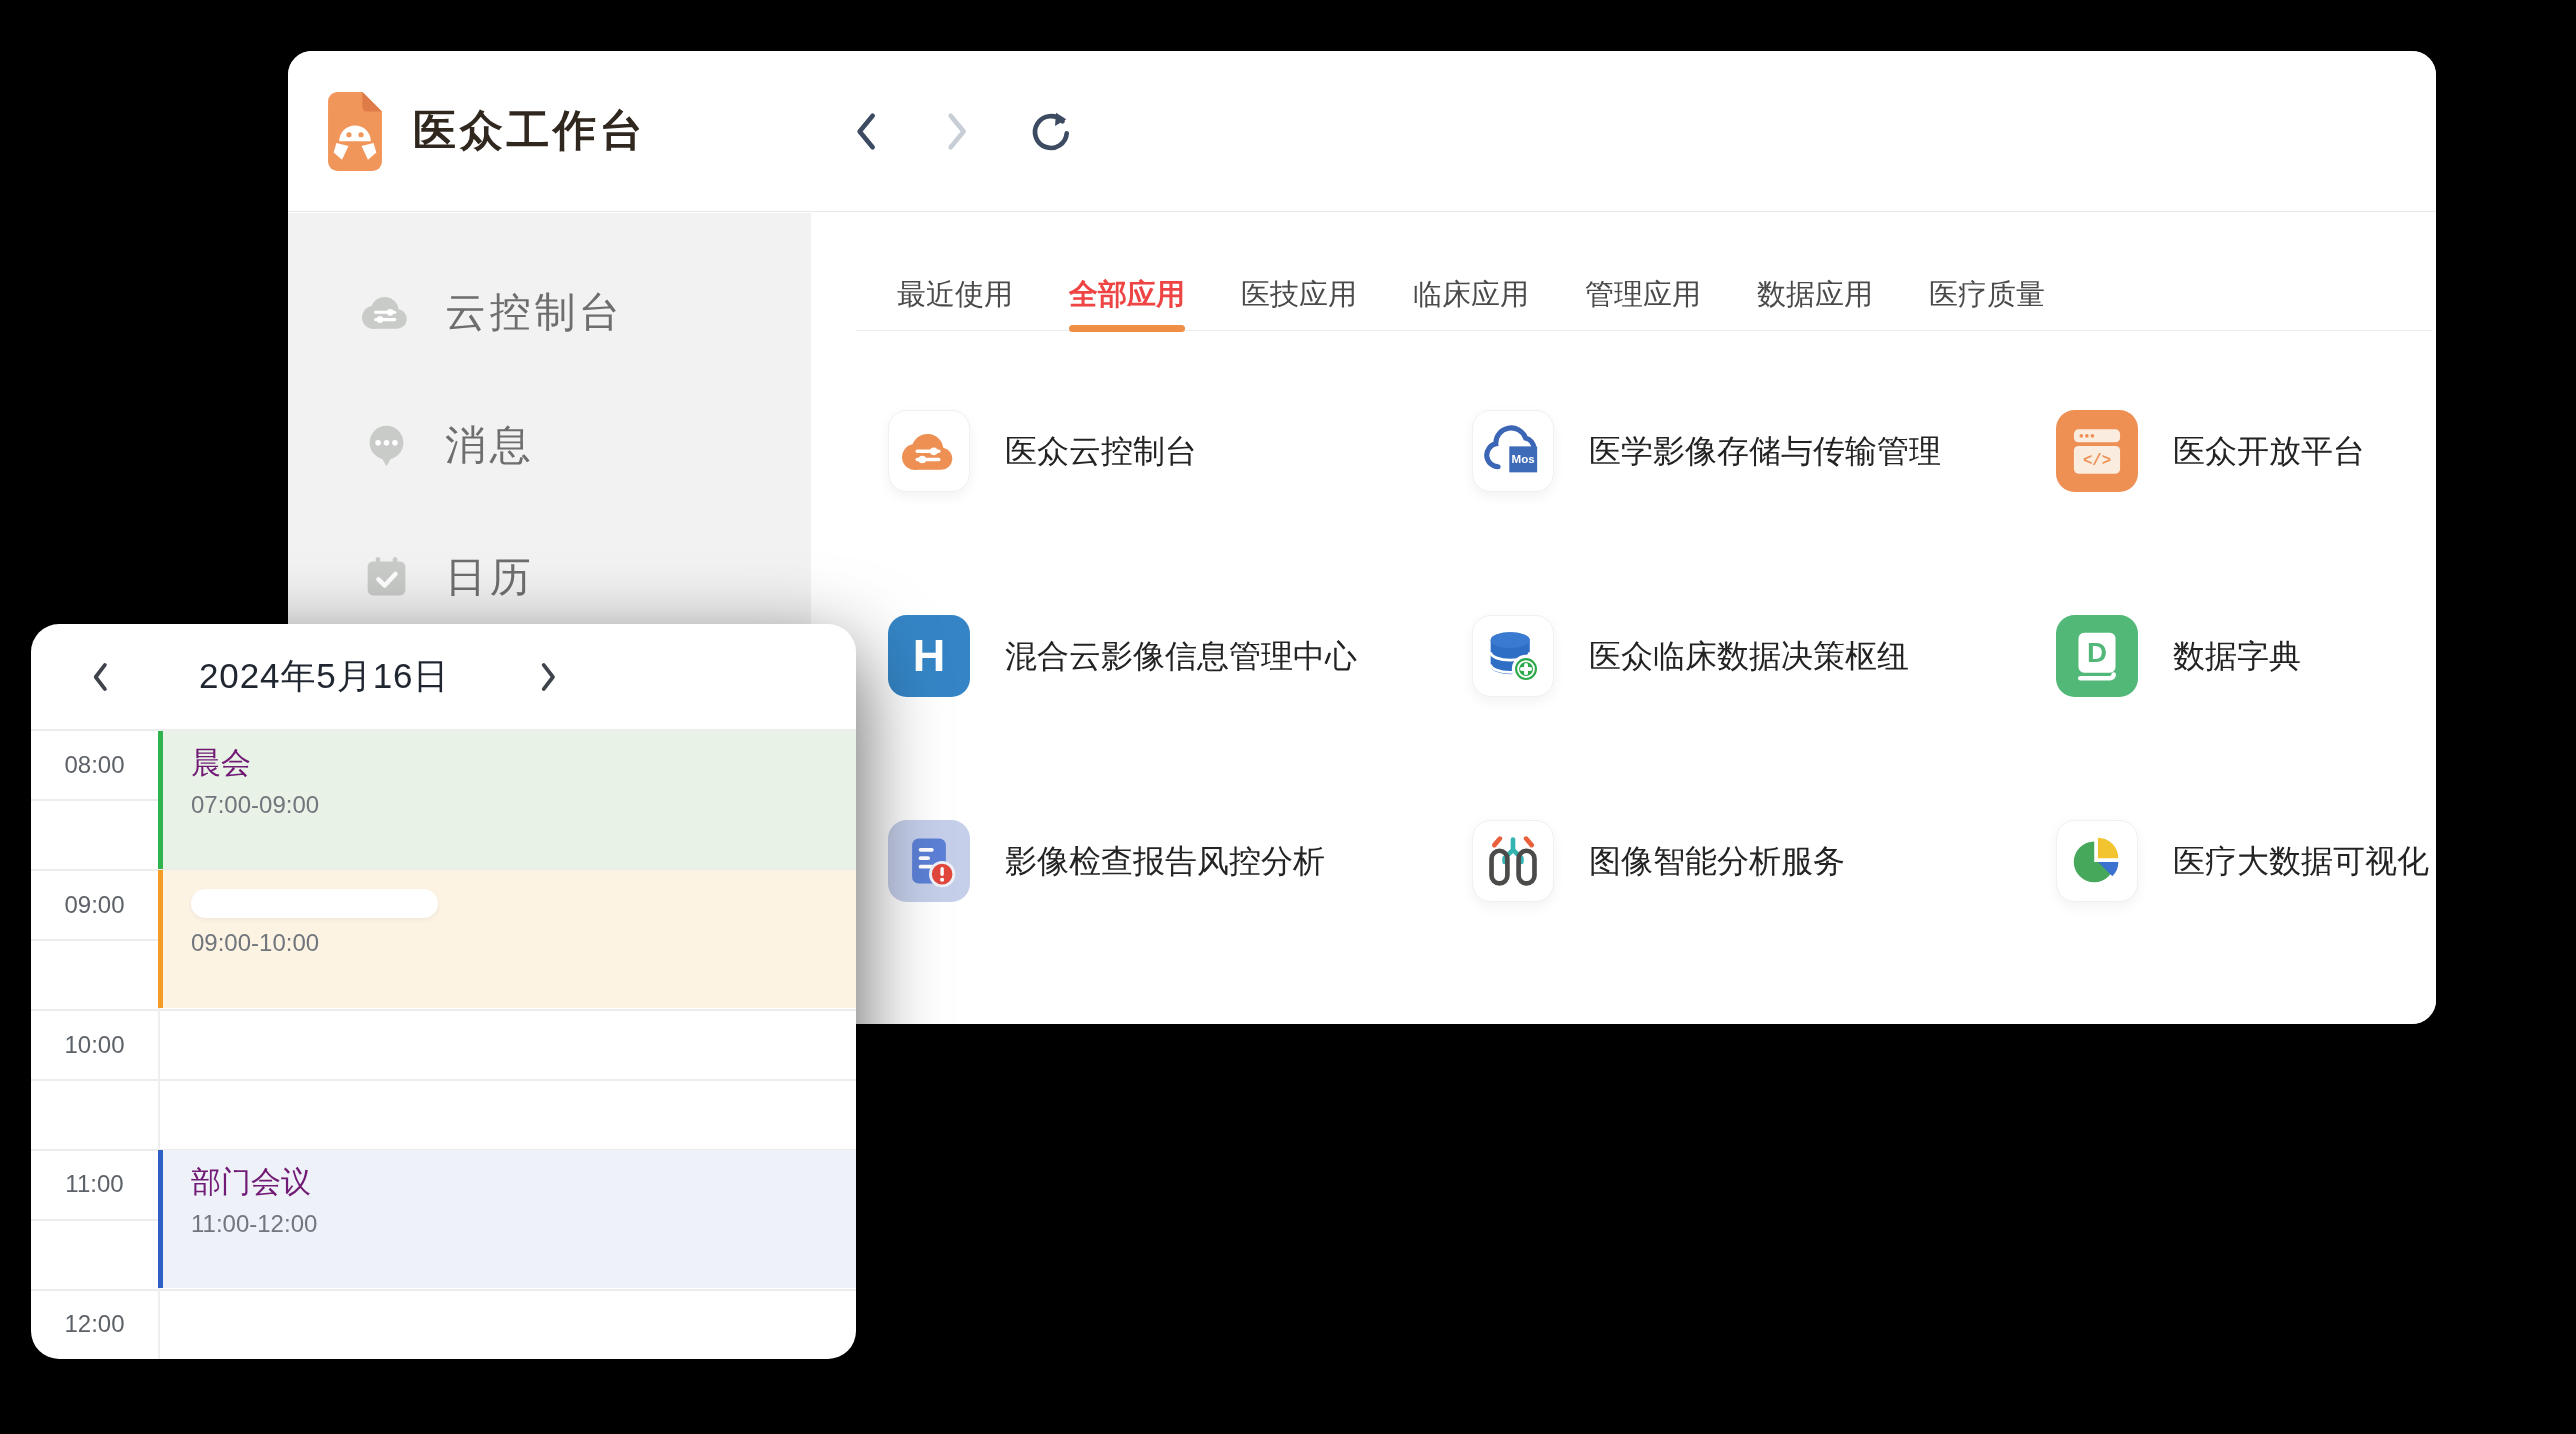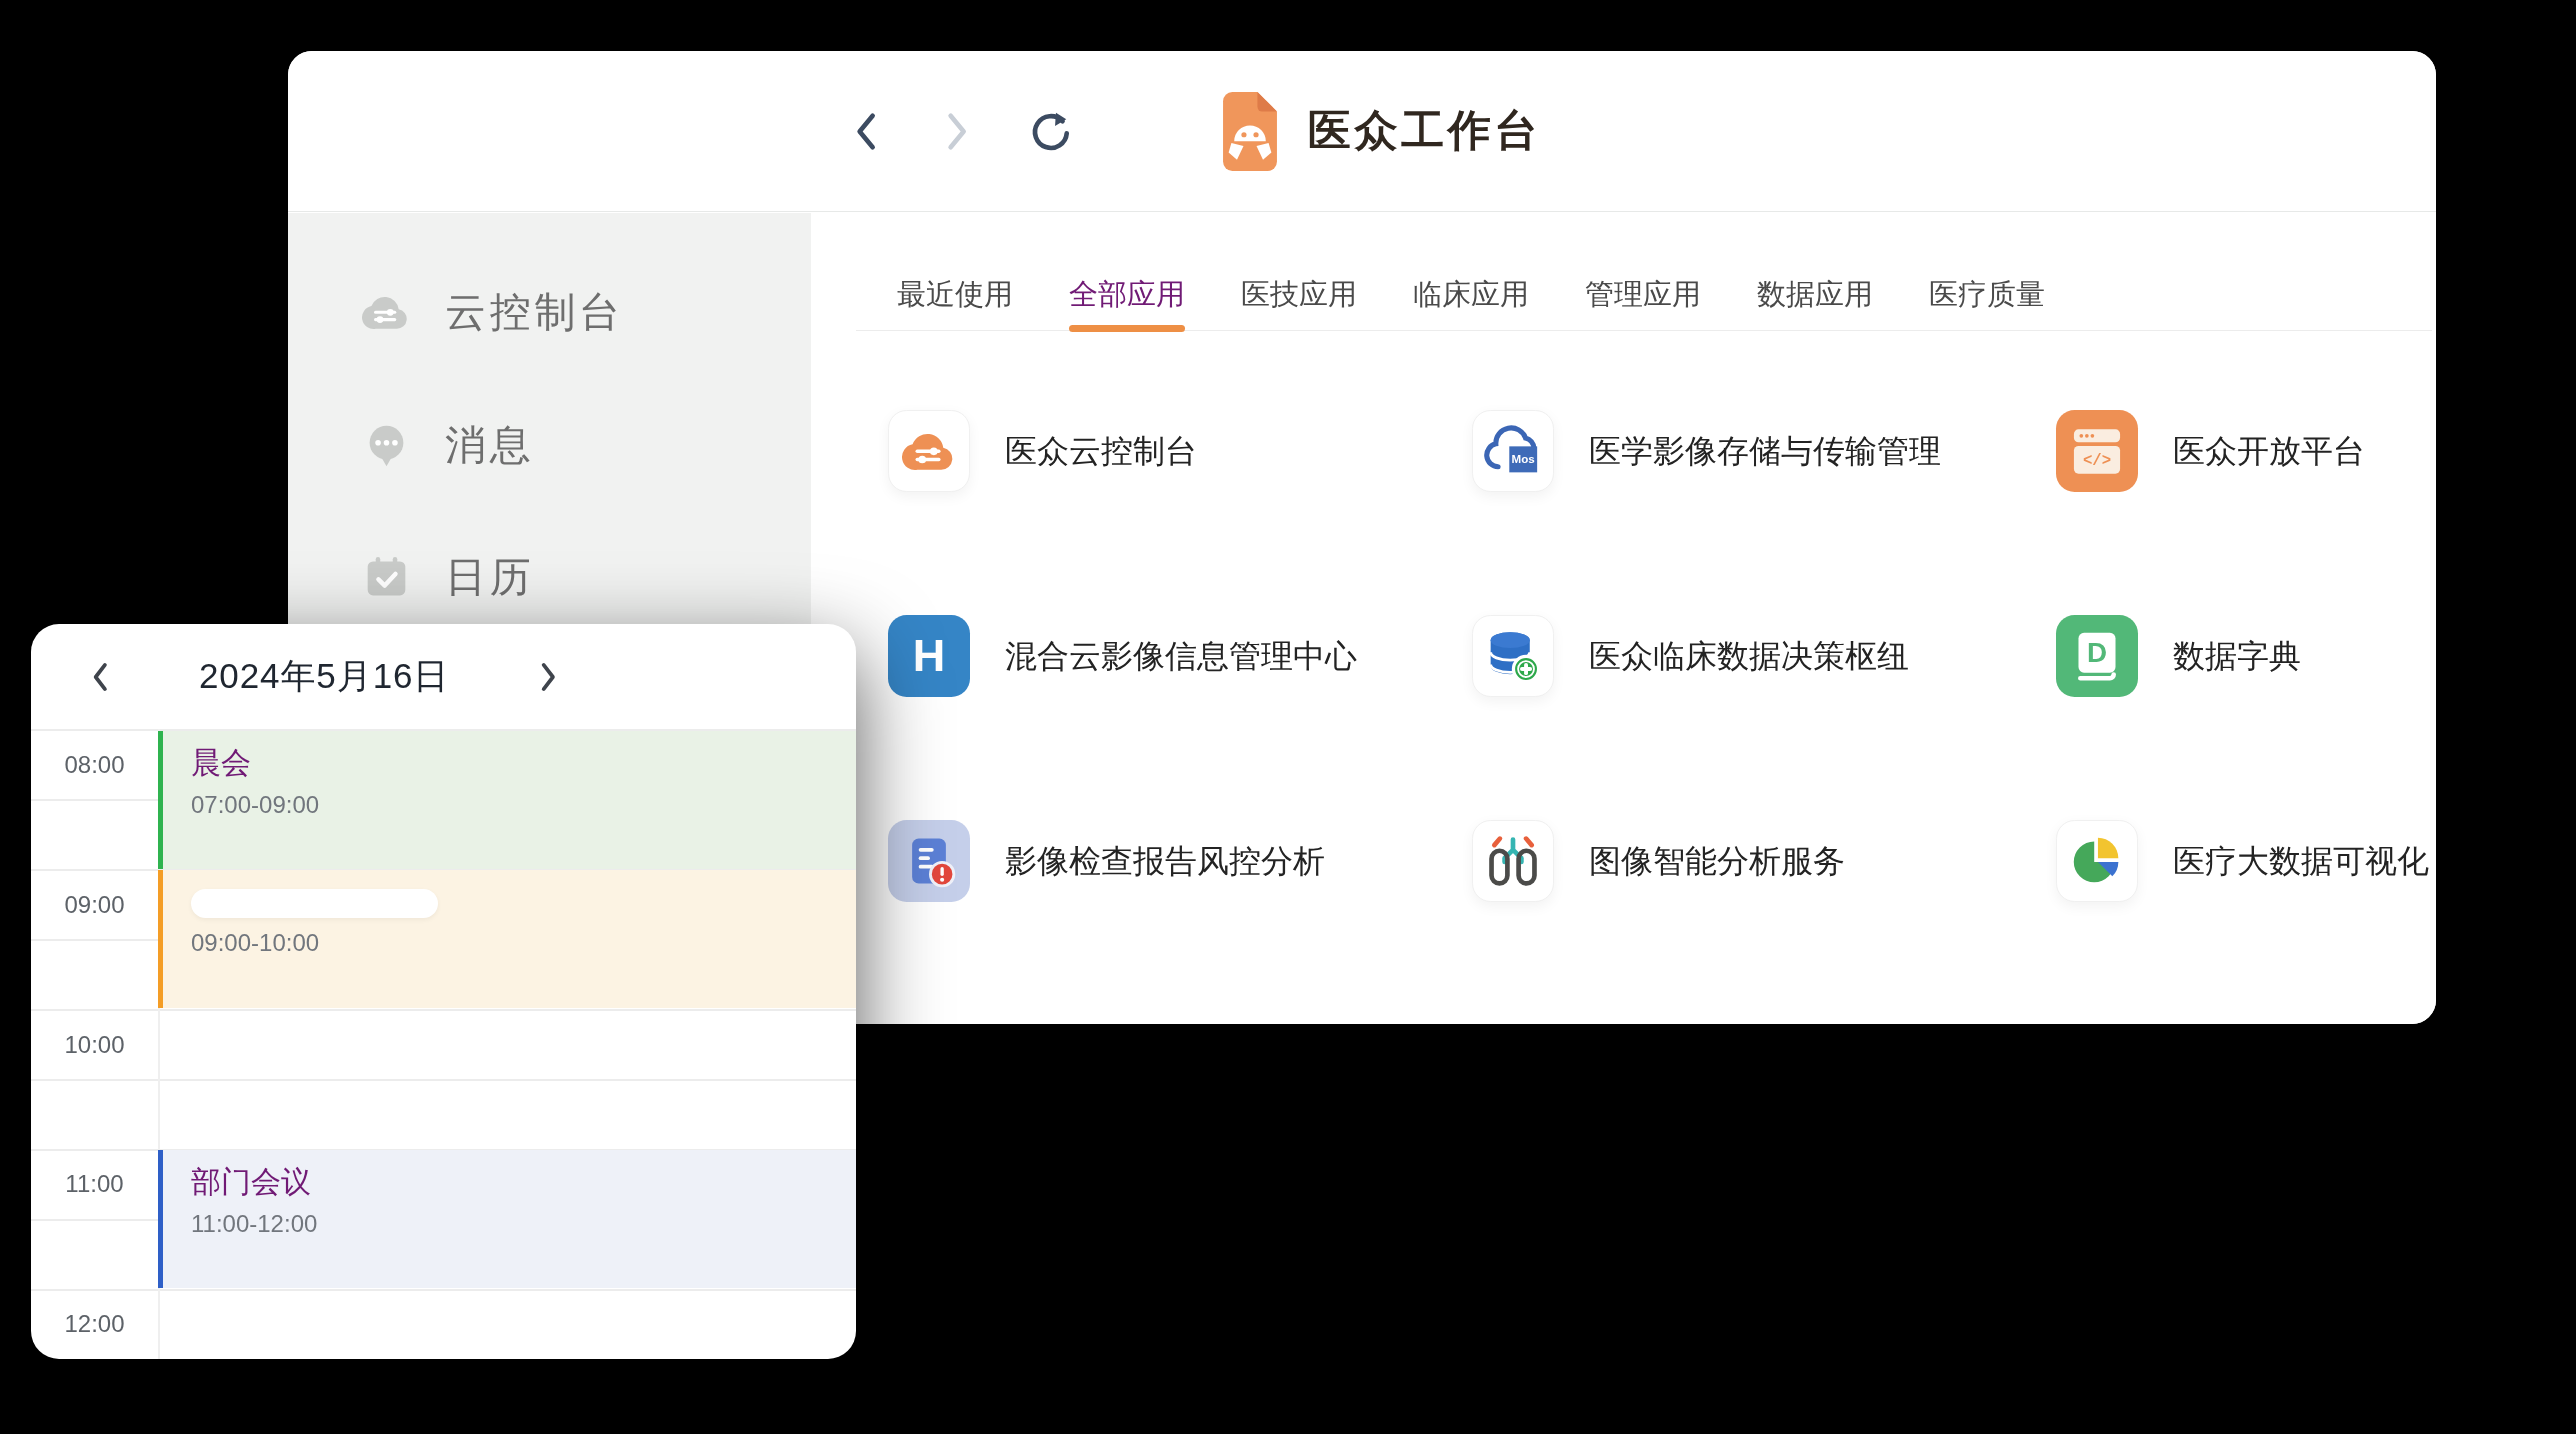--- a/index.html
+++ b/index.html
@@ -3,37 +3,37 @@
 <meta charset="utf-8">
 <style>
   html,body{margin:0;padding:0;background:#000;}
   body{width:2576px;height:1434px;position:relative;overflow:hidden;
        font-family:"Liberation Sans","DejaVu Sans",sans-serif;}
   
   .window{position:absolute;left:288px;top:51px;width:2148px;height:973px;
           background:#fff;border-radius:24px;overflow:hidden;
           box-shadow:0 22.3px 74px rgba(0,0,0,.55);}
   .win-header{position:absolute;left:0;top:0;right:0;height:160px;background:#fff;
-              border-bottom:1.9px solid #E7E9E8;display:flex;align-items:center;justify-content:center;}
+              border-bottom:1.9px solid #E7E9E8;display:flex;align-items:center;}
   .logo{margin-left:40px;width:54px;height:79px;flex:0 0 auto;}
   .win-title{margin-left:31px;font-size:43px;font-weight:700;color:#30271F;letter-spacing:3.7px;}
   .win-nav{position:absolute;left:557px;top:0;height:160px;display:flex;align-items:center;gap:48px;}
   .nav-btn{width:43px;height:43px;display:flex;align-items:center;justify-content:center;cursor:pointer;}
   
   .sidebar{position:absolute;left:0;top:162px;bottom:0;width:523px;background:#F1F2F1;}
   .side-item{position:absolute;left:0;width:100%;height:74px;display:flex;align-items:center;cursor:pointer;}
   .s-icon{margin-left:74px;width:48px;height:48px;display:flex;align-items:center;justify-content:center;flex:0 0 auto;}
   .s-label{margin-left:35px;font-size:41px;color:#6E6E6E;letter-spacing:3.7px;white-space:nowrap;}
   
   .content{position:absolute;left:523px;top:162px;right:0;bottom:0;background:#fff;}
   .tabs{position:absolute;left:45px;right:3.7px;top:46px;height:72px;display:flex;align-items:center;
         gap:56px;padding-left:41px;border-bottom:1.9px solid #ECECEC;box-sizing:border-box;}
   .tab{font-size:29px;color:#4A4A4A;position:relative;height:100%;display:flex;align-items:center;
        cursor:pointer;white-space:nowrap;}
-  .tab.active{color:#701a75;font-weight:400;}
+  .tab.active{color:#ef4444;font-weight:700;}
   .tab.active::after{content:"";position:absolute;left:0;right:0;bottom:-1.9px;height:6.5px;
                      border-radius:3.7px;background:#EE8F45;}
   .grid{position:absolute;left:77px;top:197px;display:grid;
         grid-template-columns:584px 584px 584px;grid-auto-rows:205px;}
   .app-cell{display:flex;align-items:flex-start;cursor:pointer;}
   .tile{width:82px;height:82px;border-radius:18.6px;display:flex;align-items:center;justify-content:center;
         box-sizing:border-box;flex:0 0 auto;}
   .tile.bordered{border:1.9px solid #F0F0F0;box-shadow:0 4.7px 13px rgba(0,0,0,.05);}
   .app-label{margin-left:35px;font-size:32px;font-weight:500;color:#232323;line-height:82px;white-space:nowrap;}
   .h-letter{font-size:45px;font-weight:700;color:#fff;font-family:"Liberation Sans",sans-serif;}

